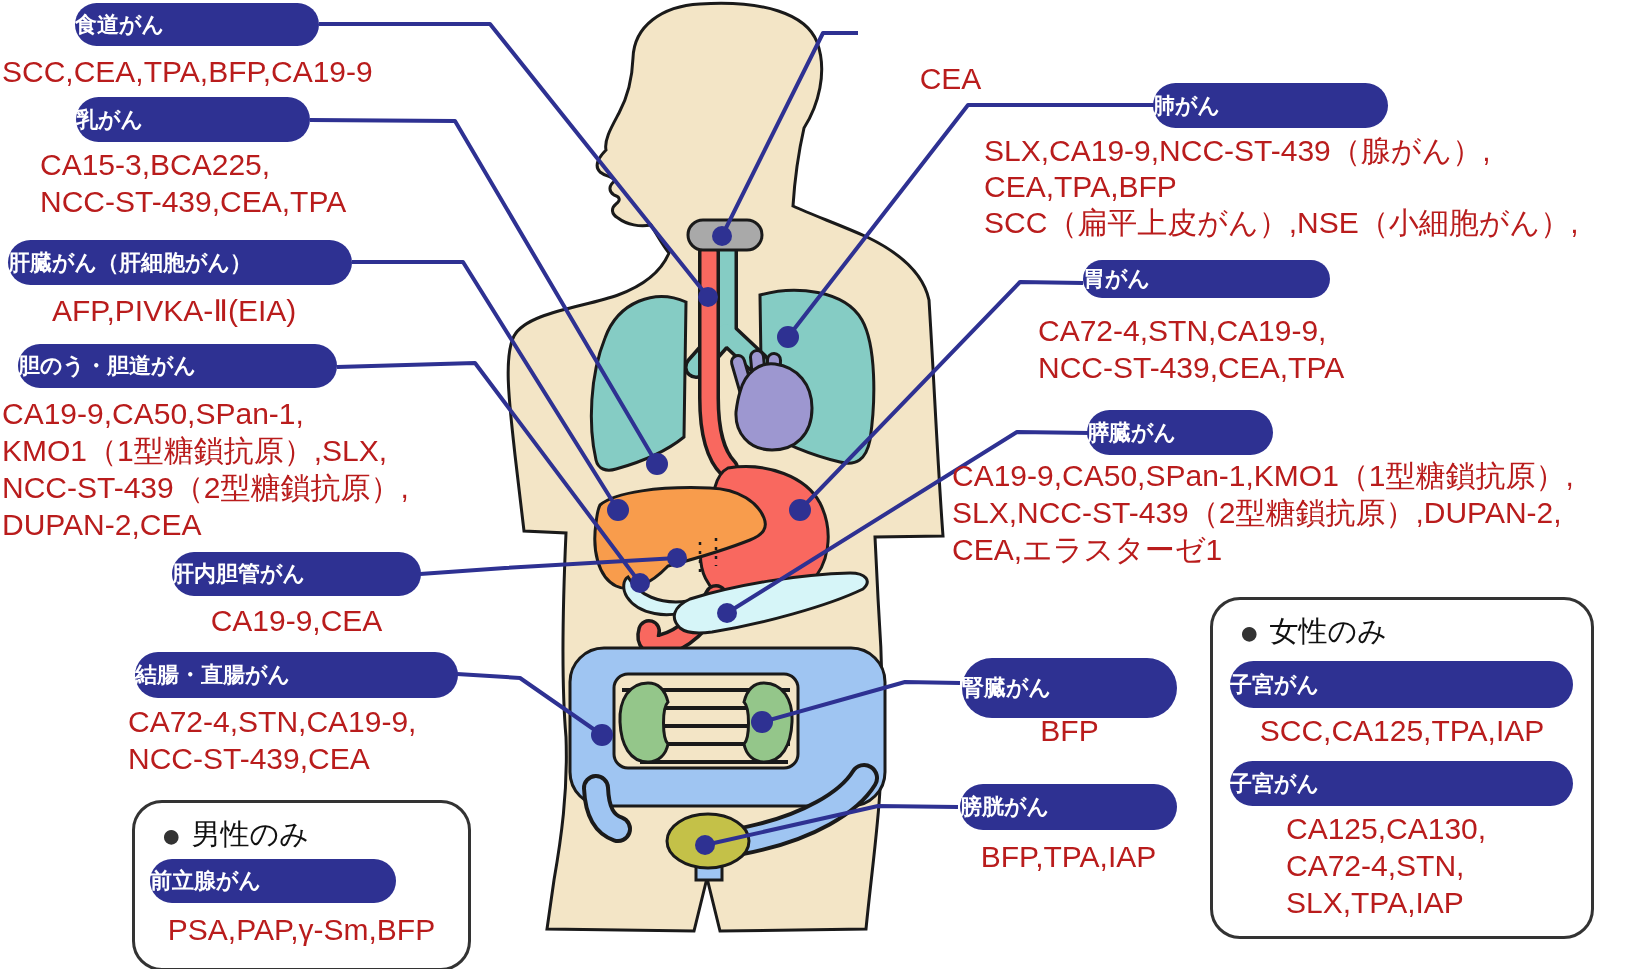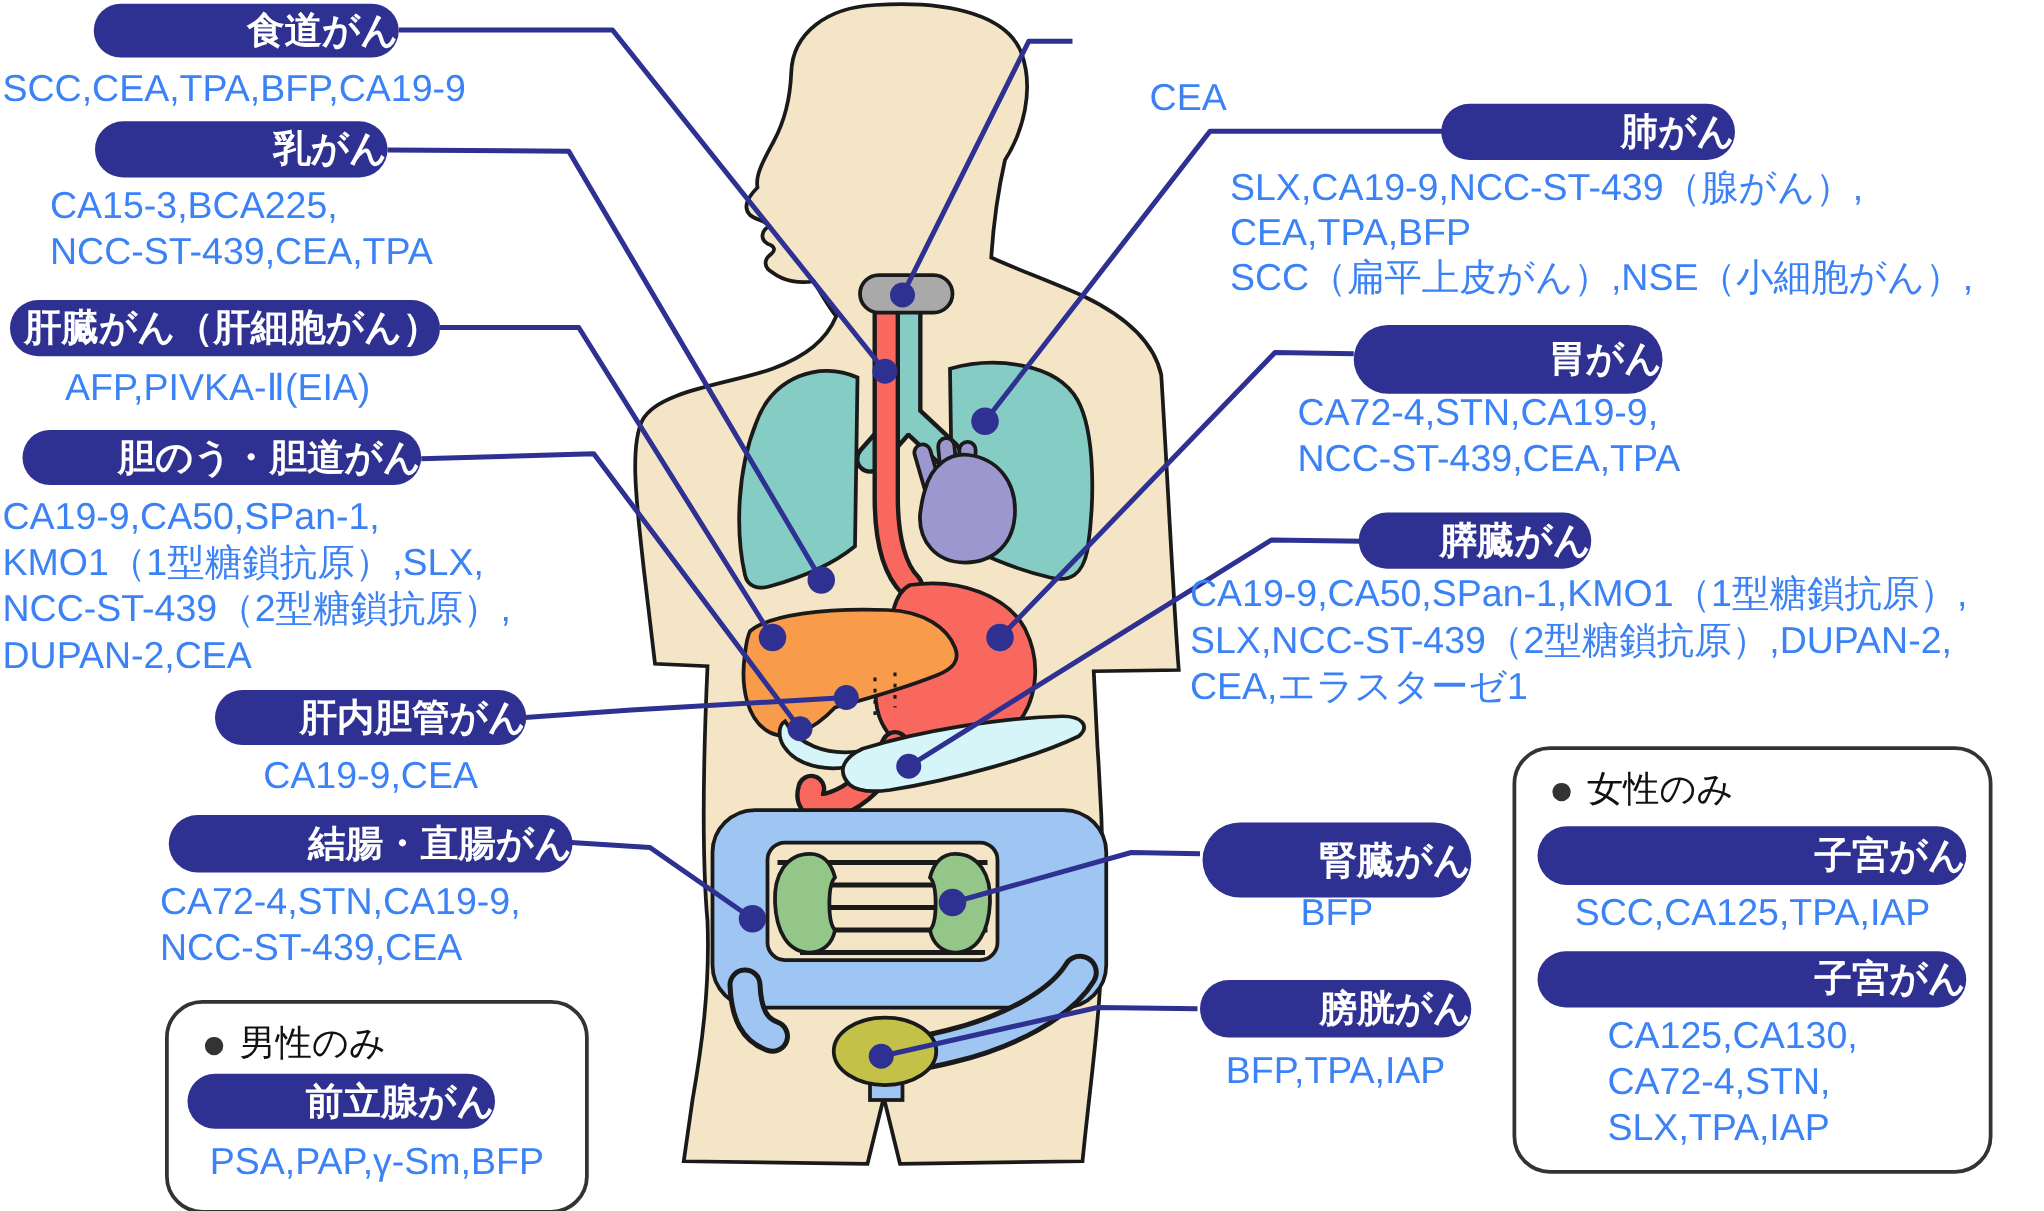--- a/index.html
+++ b/index.html
@@ -1,22 +1,22 @@
 <!DOCTYPE html>
 <html><head>
 <meta charset="utf-8">
 <style>
   html,body{margin:0;padding:0;background:#fff;}
   #stage{position:relative;width:1635px;height:969px;background:#fff;overflow:hidden;
          font-family:"Liberation Sans",sans-serif;}
   #body-svg{position:absolute;left:0;top:0;z-index:1;}
   #labels{position:absolute;left:0;top:0;width:100%;height:100%;z-index:2;pointer-events:none;}
   .pill{position:absolute;background:#2E3192;border-radius:50px;color:#fff;font-weight:bold;
-        font-size:30px;display:flex;align-items:center;justify-content:flex-end;white-space:nowrap;}
-  .markers{position:absolute;color:#3b82f6;font-size:30px;line-height:37px;white-space:nowrap;}
+        font-size:22px;display:flex;align-items:center;justify-content:flex-start;white-space:nowrap;}
+  .markers{position:absolute;color:#b91c1c;font-size:30px;line-height:37px;white-space:nowrap;}
   .markers.center{text-align:center;}
   .gbox{position:absolute;background:#fff;border:3.5px solid #333;border-radius:30px;}
   .note{position:absolute;font-size:29px;color:#111;display:flex;align-items:center;white-space:nowrap;}
   .note .bullet{color:#333;font-size:34px;margin-right:10px;line-height:1;}
 </style>
 </head>
 <body>
 
 <div id="stage">
 
@@ -170,21 +170,21 @@
         <div>SLX,CA19-9,NCC-ST-439（腺がん）,</div>
         <div>CEA,TPA,BFP</div>
         <div>SCC（扁平上皮がん）,NSE（小細胞がん）,</div>
       </div>
       <div class="pill" style="left: 8px; top: 240px; width: 344px; height: 45px;">
         <span>肝臓がん（肝細胞がん）</span>
       </div>
       <div class="markers" style="left: 52px; top: 292px;">
         <div>AFP,PIVKA-Ⅱ(EIA)</div>
       </div>
-      <div class="pill" style="left: 1083px; top: 260px; width: 247px; height: 55px;">
+      <div class="pill" style="left: 1083px; top: 260px; width: 247px; height: 38px;">
         <span>胃がん</span>
       </div>
       <div class="markers" style="left: 1038px; top: 312px;">
         <div>CA72-4,STN,CA19-9,</div>
         <div>NCC-ST-439,CEA,TPA</div>
       </div>
       <div class="pill" style="left: 18px; top: 344px; width: 319px; height: 44px;">
         <span>胆のう・胆道がん</span>
       </div>
       <div class="markers" style="left: 2px; top: 395px;">

